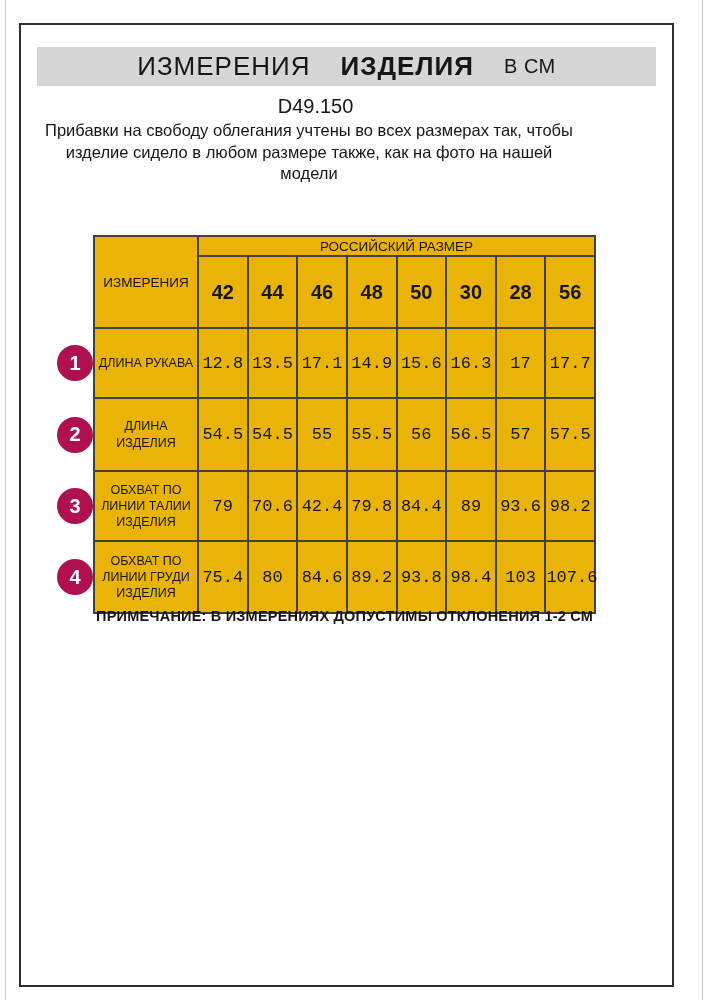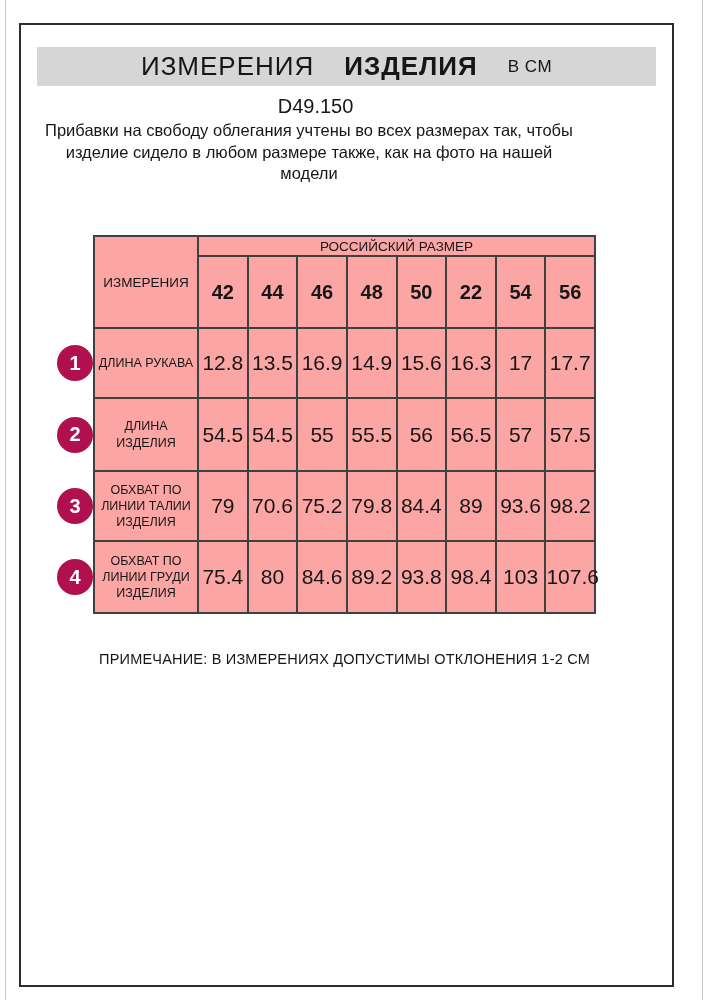--- a/index.html
+++ b/index.html
@@ -23,56 +23,56 @@
     border:2px solid var(--frame);
   }
   .title-band{
     position:absolute;left:37px;top:47px;width:619px;height:39px;
     background:var(--band);
     display:flex;align-items:center;justify-content:center;
     gap:30px;white-space:nowrap;
   }
   .title-w1{font-size:26px;letter-spacing:1px;}
   .title-w2{font-size:26px;font-weight:bold;letter-spacing:1px;}
-  .title-unit{font-size:17px;letter-spacing:0.5px;}
+  .title-unit{font-size:20px;letter-spacing:0.5px;}
   .model{
     position:absolute;left:19px;top:95px;width:593px;
     text-align:center;font-size:20px;
   }
   .description{
     position:absolute;left:19px;top:120px;width:580px;
     text-align:center;font-size:16.5px;line-height:21.5px;
     white-space:pre-line;
   }
   .table-wrap{position:absolute;left:93px;top:235px;width:503px;}
   table{border-collapse:collapse;width:503px;table-layout:fixed;}
   th,td{
     border:2px solid var(--tborder);
     text-align:center;vertical-align:middle;
-    padding:0;font-weight:normal;background:#fca5a5;
+    padding:0;font-weight:normal;background:#eab308;
   }
   col.c-label{width:104px;}
   th.corner{font-size:13.5px;}
   th.group{font-size:13.5px;height:18px;}
   tr.r-sizes th{font-size:20px;font-weight:bold;height:70px;}
   tbody td.label{font-size:12.5px;line-height:1.3;white-space:pre-line;}
-  tbody td.val{font-size:21px;}
+  tbody td.val{font-size:17px;font-family:Liberation Mono, monospace;}
   tbody tr:nth-child(1){height:70px;border-radius:17px;}
   tbody tr:nth-child(2){height:73px;padding-left:32px;}
   tbody tr:nth-child(3){height:70px;}
   tbody tr:nth-child(4){height:72px;}
   .badge{
     position:absolute;left:-36px;width:36px;height:36px;border-radius:50%;
     background:var(--badge);color:#ffffff;
     font-size:20px;font-weight:bold;
     display:flex;align-items:center;justify-content:center;
   }
   .note{
-    position:absolute;left:93px;top:651px;width:503px;
-    text-align:center;font-size:14.5px;font-weight:normal;letter-spacing:0.2px;
+    position:absolute;left:93px;top:608px;width:503px;
+    text-align:center;font-size:14.5px;font-weight:bold;letter-spacing:0.2px;
   }
 </style>
 </head>
 <body>
 
 <div class="edge-line left"></div>
 <div class="edge-line right"></div>
 <div class="frame"></div>
 
 <div class="title-band">
@@ -103,31 +103,31 @@
       <tr>
         <th class="corner" rowspan="2">ИЗМЕРЕНИЯ</th>
         <th class="group" colspan="8">РОССИЙСКИЙ РАЗМЕР</th>
       </tr>
       <tr class="r-sizes" id="size-row">
           <th>42</th>
           <th>44</th>
           <th>46</th>
           <th>48</th>
           <th>50</th>
-          <th>22</th>
-          <th>54</th>
+          <th>30</th>
+          <th>28</th>
           <th>56</th>
         </tr>
     </thead>
     <tbody id="table-body">
         <tr>
           <td class="label">ДЛИНА РУКАВА</td>
           <td class="val">12.8</td>
           <td class="val">13.5</td>
-          <td class="val">16.9</td>
+          <td class="val">17.1</td>
           <td class="val">14.9</td>
           <td class="val">15.6</td>
           <td class="val">16.3</td>
           <td class="val">17</td>
           <td class="val">17.7</td>
         </tr>
         <tr>
           <td class="label">ДЛИНА
 ИЗДЕЛИЯ</td>
           <td class="val">54.5</td>
@@ -138,21 +138,21 @@
           <td class="val">56.5</td>
           <td class="val">57</td>
           <td class="val">57.5</td>
         </tr>
         <tr>
           <td class="label">ОБХВАТ ПО
 ЛИНИИ ТАЛИИ
 ИЗДЕЛИЯ</td>
           <td class="val">79</td>
           <td class="val">70.6</td>
-          <td class="val">75.2</td>
+          <td class="val">42.4</td>
           <td class="val">79.8</td>
           <td class="val">84.4</td>
           <td class="val">89</td>
           <td class="val">93.6</td>
           <td class="val">98.2</td>
         </tr>
         <tr>
           <td class="label">ОБХВАТ ПО
 ЛИНИИ ГРУДИ
 ИЗДЕЛИЯ</td>

